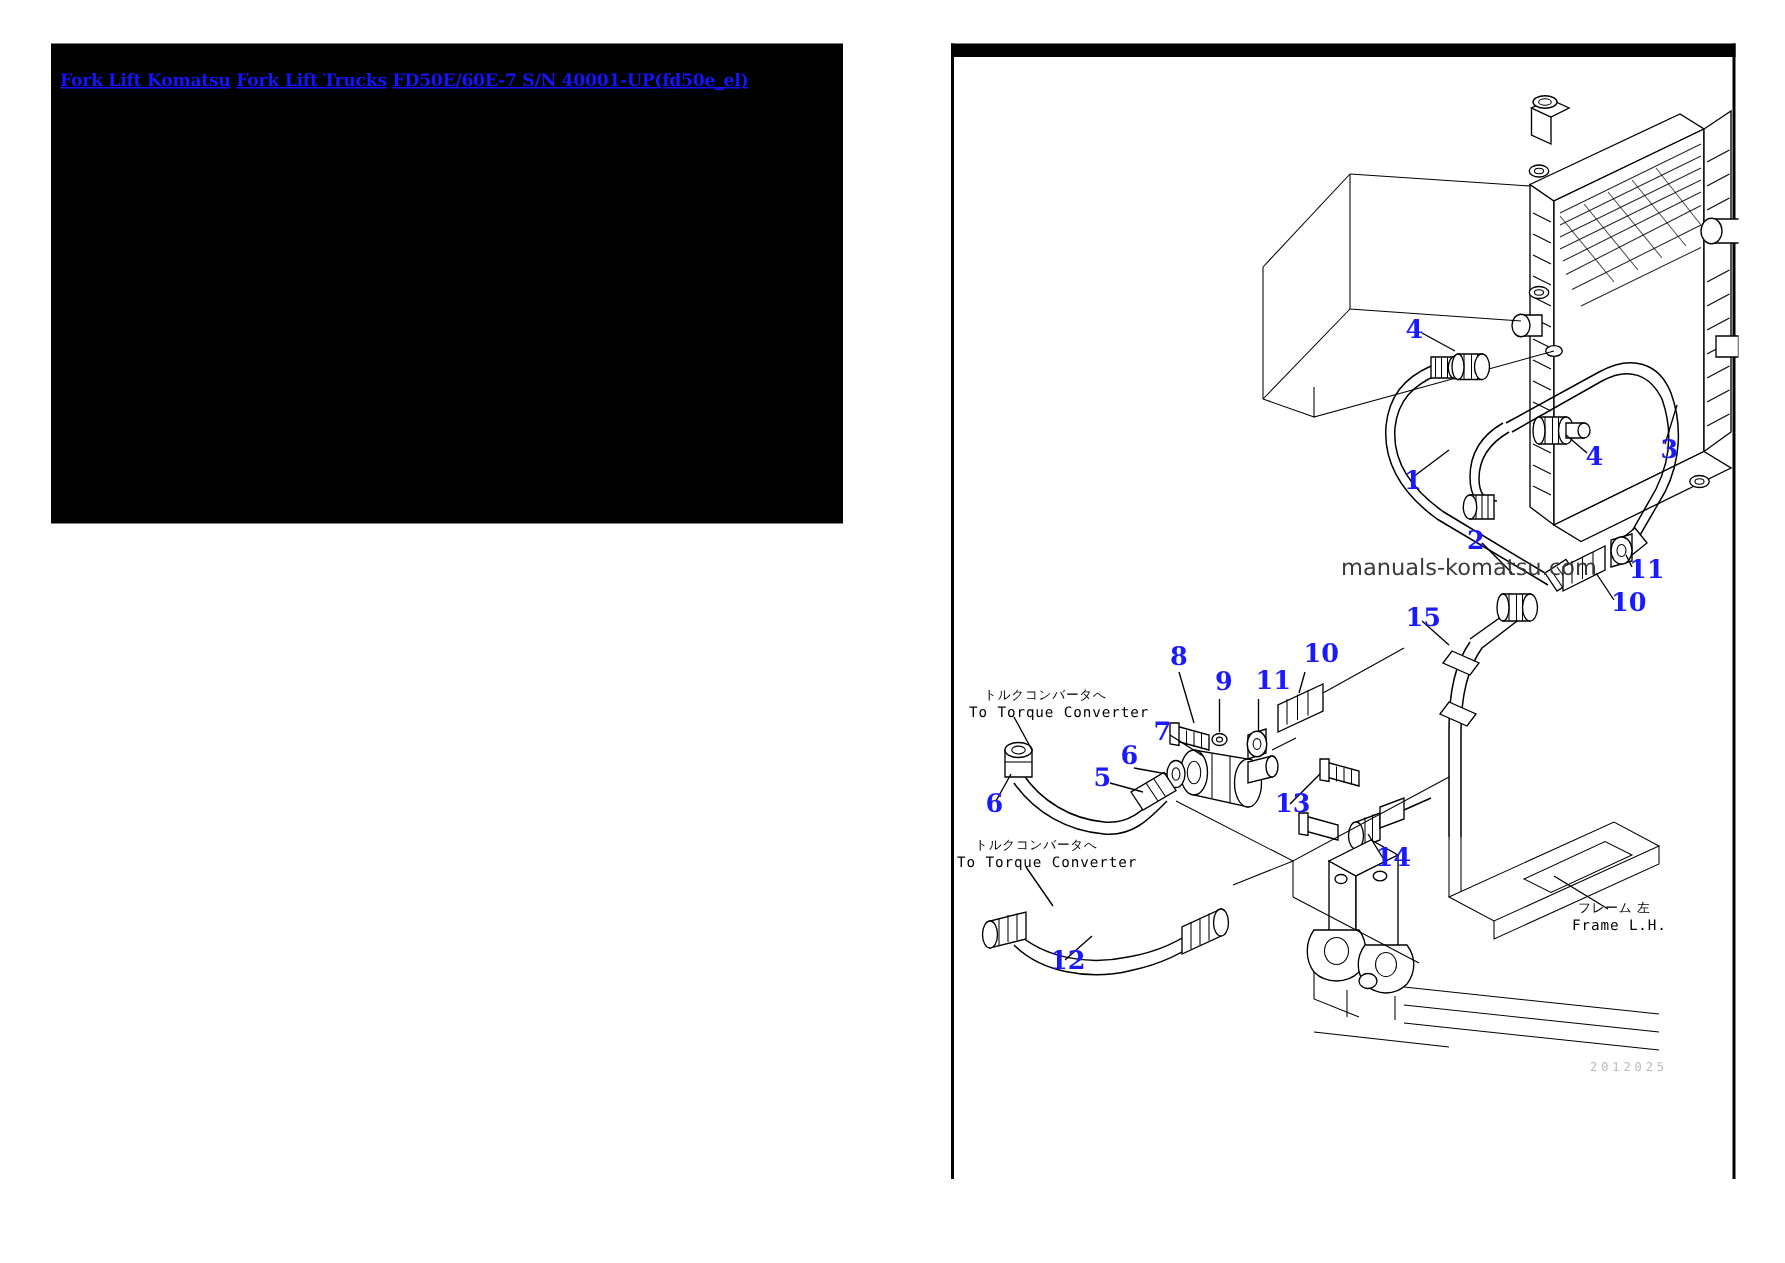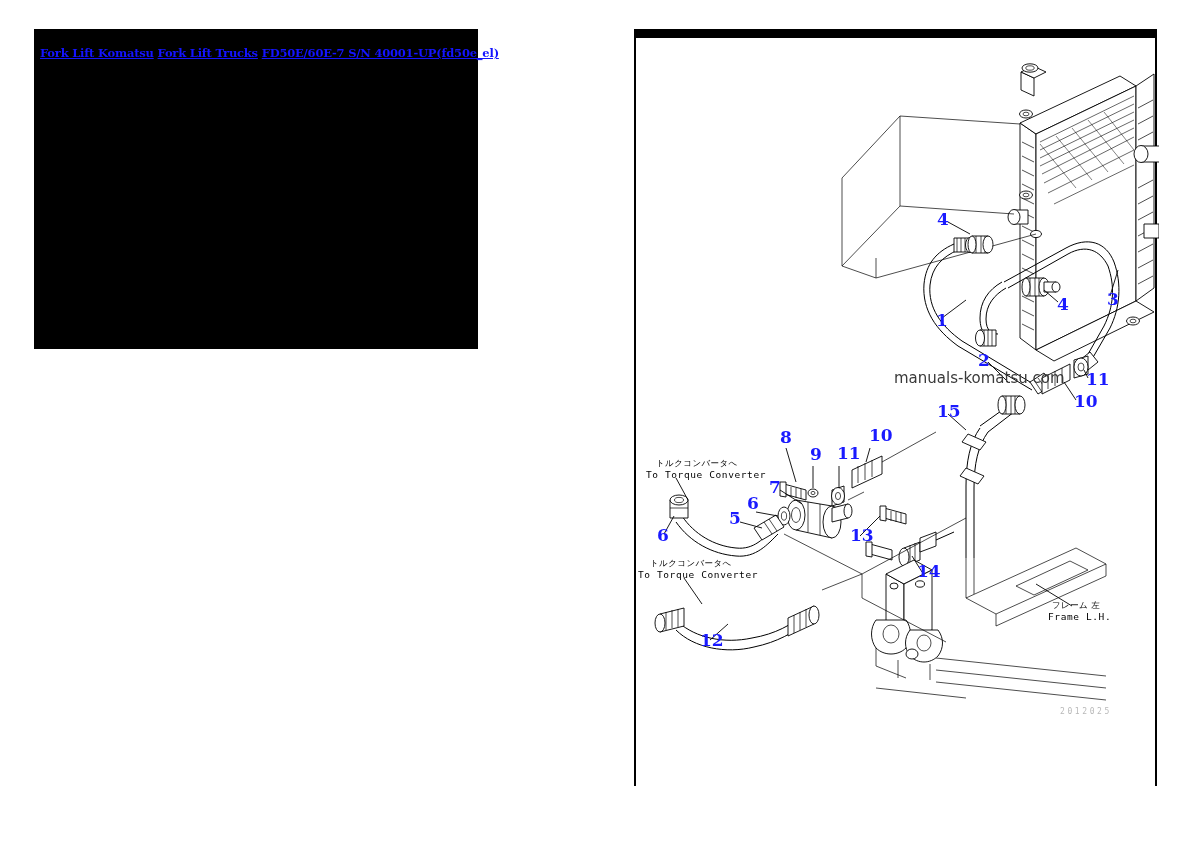--- a/index.html
+++ b/index.html
@@ -13,21 +13,21 @@
     position: relative;
     font-family: "Liberation Sans", sans-serif;
     overflow: hidden;
   }
 
   
   #left-panel {
     position: absolute;
     left: 34px;
     top: 29px;
-    width: 444px;
+    width: 528px;
     height: 320px;
     background: #000000;
   }
   #breadcrumb {
     position: absolute;
     left: 6px;
     top: 18px;
     width: 516px;
     font-family: "DejaVu Serif", "Liberation Serif", serif;
     font-weight: bold;

